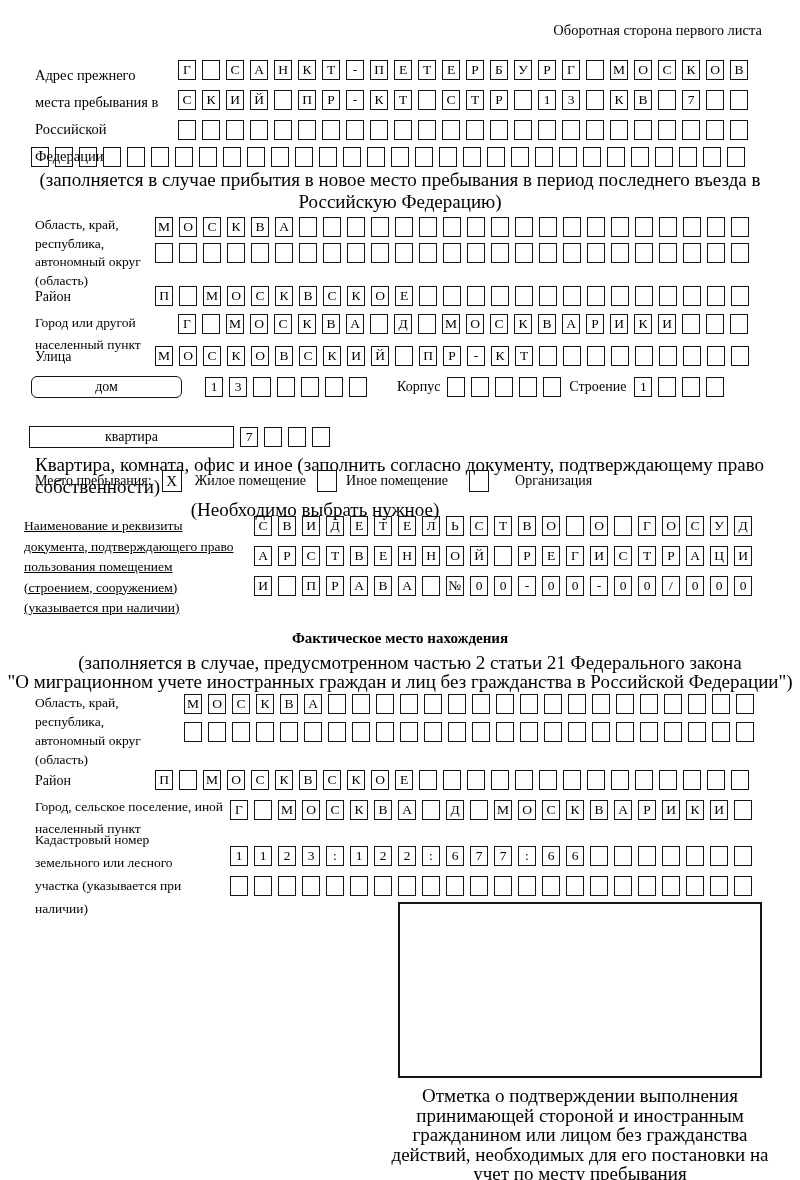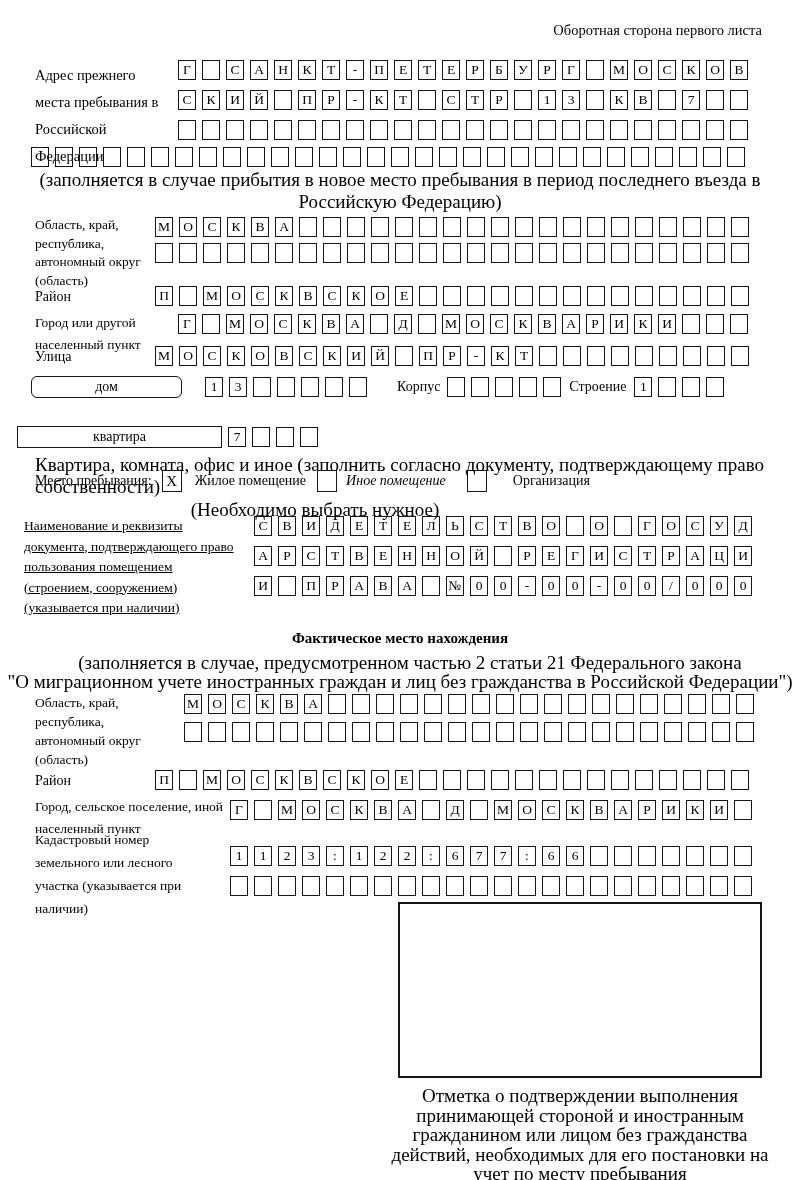--- a/index.html
+++ b/index.html
@@ -328,37 +328,37 @@
       </div>
     <div class="inline-lbl" style="margin-left:2px; margin-right:8px;">Строение</div>
     <div class="cellrow">
         <span class="cell">1</span>
         <span class="cell"></span>
         <span class="cell"></span>
         <span class="cell"></span>
       </div>
   </div>
 
-  <div class="abs flexrow" style="left:17px; top:426px;">
+  <div class="abs flexrow" style="left:29px; top:426px;">
     <div class="widebox" style="width:205px;">квартира</div>
     <div class="cellrow" style="margin-left:6px;">
         <span class="cell">7</span>
         <span class="cell"></span>
         <span class="cell"></span>
         <span class="cell"></span>
       </div>
   </div>
   <div class="abs note" style="left:35px; top:454px;">Квартира, комната, офис и иное (заполнить согласно документу, подтверждающему право собственности)</div>
 
   <div class="abs flexrow" style="left:35px; top:470px;text-align:right;">
     <div class="inline-lbl">Место пребывания:</div>
     <div class="checkbox" style="margin-left:10px;">X</div>
     <div class="inline-lbl" style="margin-left:13px;">Жилое помещение</div>
     <div class="checkbox" style="margin-left:11px;"></div>
-    <div class="inline-lbl" style="margin-left:9px;font-style:italic;">Иное помещение</div>
+    <div class="inline-lbl" style="margin-left:9px;">Иное помещение</div>
     <div class="checkbox" style="margin-left:21px;"></div>
     <div class="inline-lbl" style="margin-left:26px;">Организация</div>
   </div>
   <div class="abs note" style="left:145px; top:499px; width:340px; text-align:center;">(Необходимо выбрать нужное)</div>
 
   <div class="abs lbl" style="left:24px; top:516px; width:220px; line-height:20.5px;text-decoration:underline;">Наименование и реквизиты документа, подтверждающего право пользования помещением (строением, сооружением) (указывается при наличии)</div>
   <div class="abs" style="left:254px; top:516px;">
     <div class="cellrow mb10">
         <span class="cell">С</span>
         <span class="cell">В</span>

